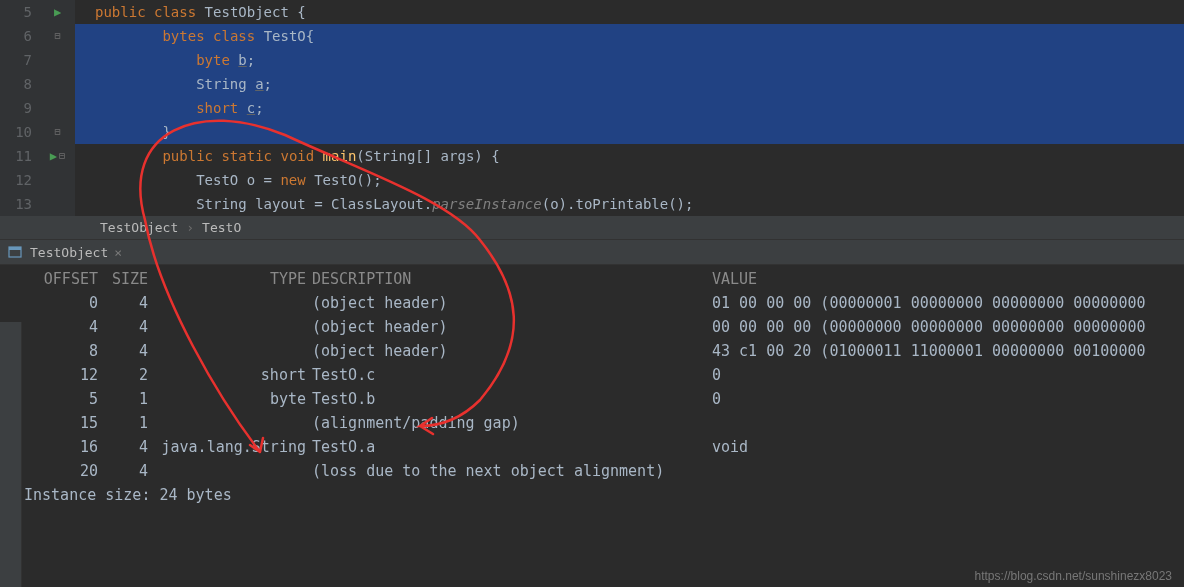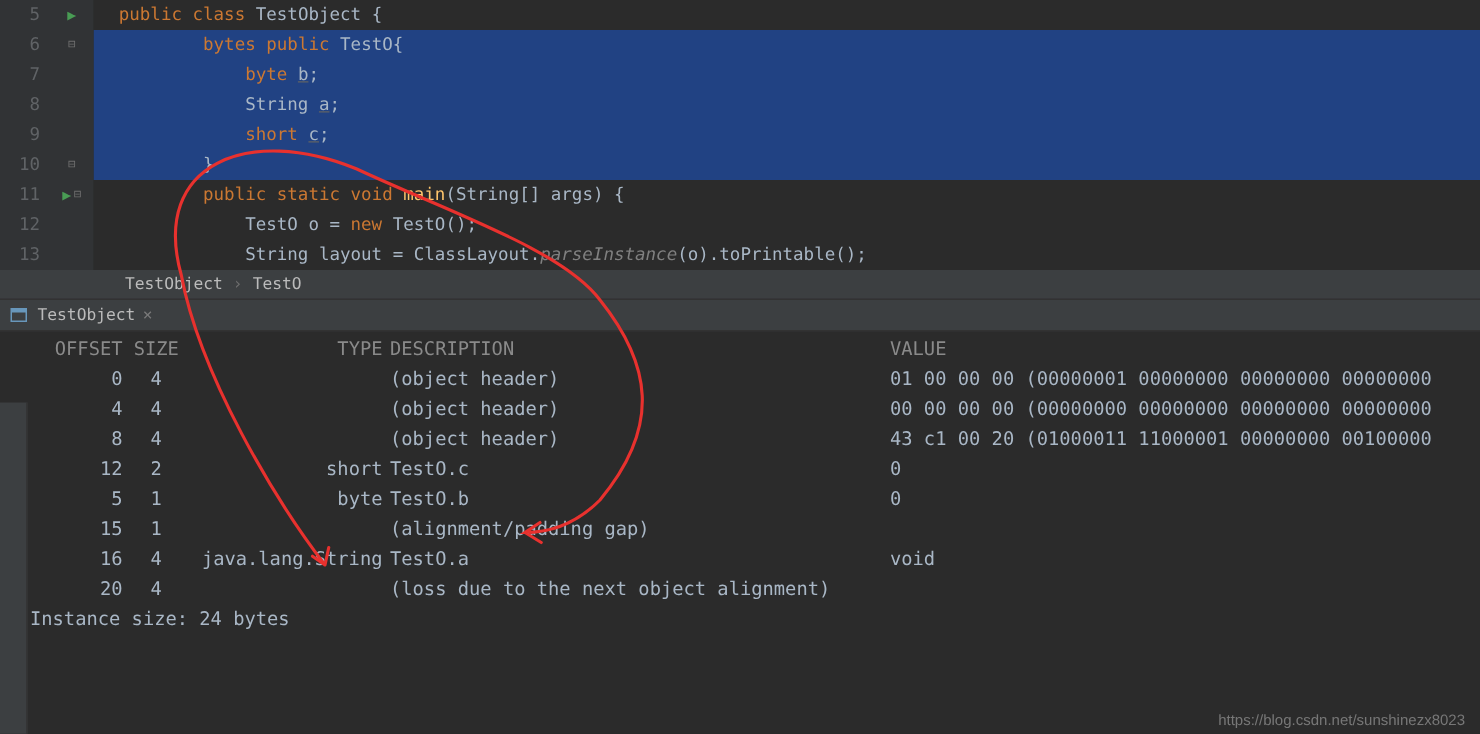--- a/index.html
+++ b/index.html
@@ -20,21 +20,21 @@
   .it { font-style:italic; color:#808080; }
   .breadcrumb { background:#3c3f41; padding:4px 16px 4px 100px; color:#bbbbbb; font-size:13px; display:flex; gap:8px; align-items:center; }
   .breadcrumb .sep { color:#6e6e6e; }
   .tab-row { background:#3c3f41; border-top:1px solid #323232; border-bottom:1px solid #323232; display:flex; align-items:center; padding-left:8px; height:26px; }
   .tab { display:flex; align-items:center; gap:6px; padding:0 8px; color:#bbbbbb; font-size:13px; }
   .tab-icon { width:14px; height:14px; display:inline-flex; }
   .close-x { color:#7a7a7a; cursor:pointer; }
   .console { padding:2px 0 0 32px; font-family:"Consolas",monospace; font-size:15px; color:#a9b7c6; line-height:24px; position:relative; }
   .console-row { display:flex; }
   .c-offset { width:70px; text-align:right; padding-right:4px; }
-  .c-size  { width:50px; text-align:center; padding-right:4px; }
+  .c-size  { width:50px; text-align:right; padding-right:4px; }
   .c-type  { width:160px; text-align:right; padding-right:6px; }
   .c-desc  { width:400px; }
   .c-value { flex:1; }
   .console-row.header { color:#8a8a8a; text-transform:uppercase; }
   .instsize { padding-left:0; margin-left:-8px; }
   .watermark { position:absolute; right:12px; bottom:4px; font-size:12px; color:#777777; font-family:Arial,sans-serif; }
   .tool-strip { position:absolute; left:0; top:322px; width:22px; bottom:0; background:#3c3f41; border-right:1px solid #323232; }
   svg.annot { position:absolute; left:0; top:0; pointer-events:none; }
 </style>
 </head>
@@ -46,21 +46,21 @@
       <div class="gutter-icons">
         <span class="run-icon">▶</span>
       </div>
       <div class="code"><span class="kw">public class</span> <span class="cls">TestObject</span> {</div>
     </div>
     <div class="code-row sel">
       <div class="gutter">6</div>
       <div class="gutter-icons">
         <span class="fold-icon">⊟</span>
       </div>
-      <div class="code">        <span class="kw">bytes</span> <span class="kw">public</span> <span class="cls">TestO</span>{</div>
+      <div class="code">        <span class="kw">bytes</span> <span class="kw">class</span> <span class="cls">TestO</span>{</div>
     </div>
     <div class="code-row sel">
       <div class="gutter">7</div>
       <div class="gutter-icons"></div>
       <div class="code">            <span class="kw">byte</span> <span class="var ul">b</span>;</div>
     </div>
     <div class="code-row sel">
       <div class="gutter">8</div>
       <div class="gutter-icons"></div>
       <div class="code">            String <span class="var ul">a</span>;</div>

